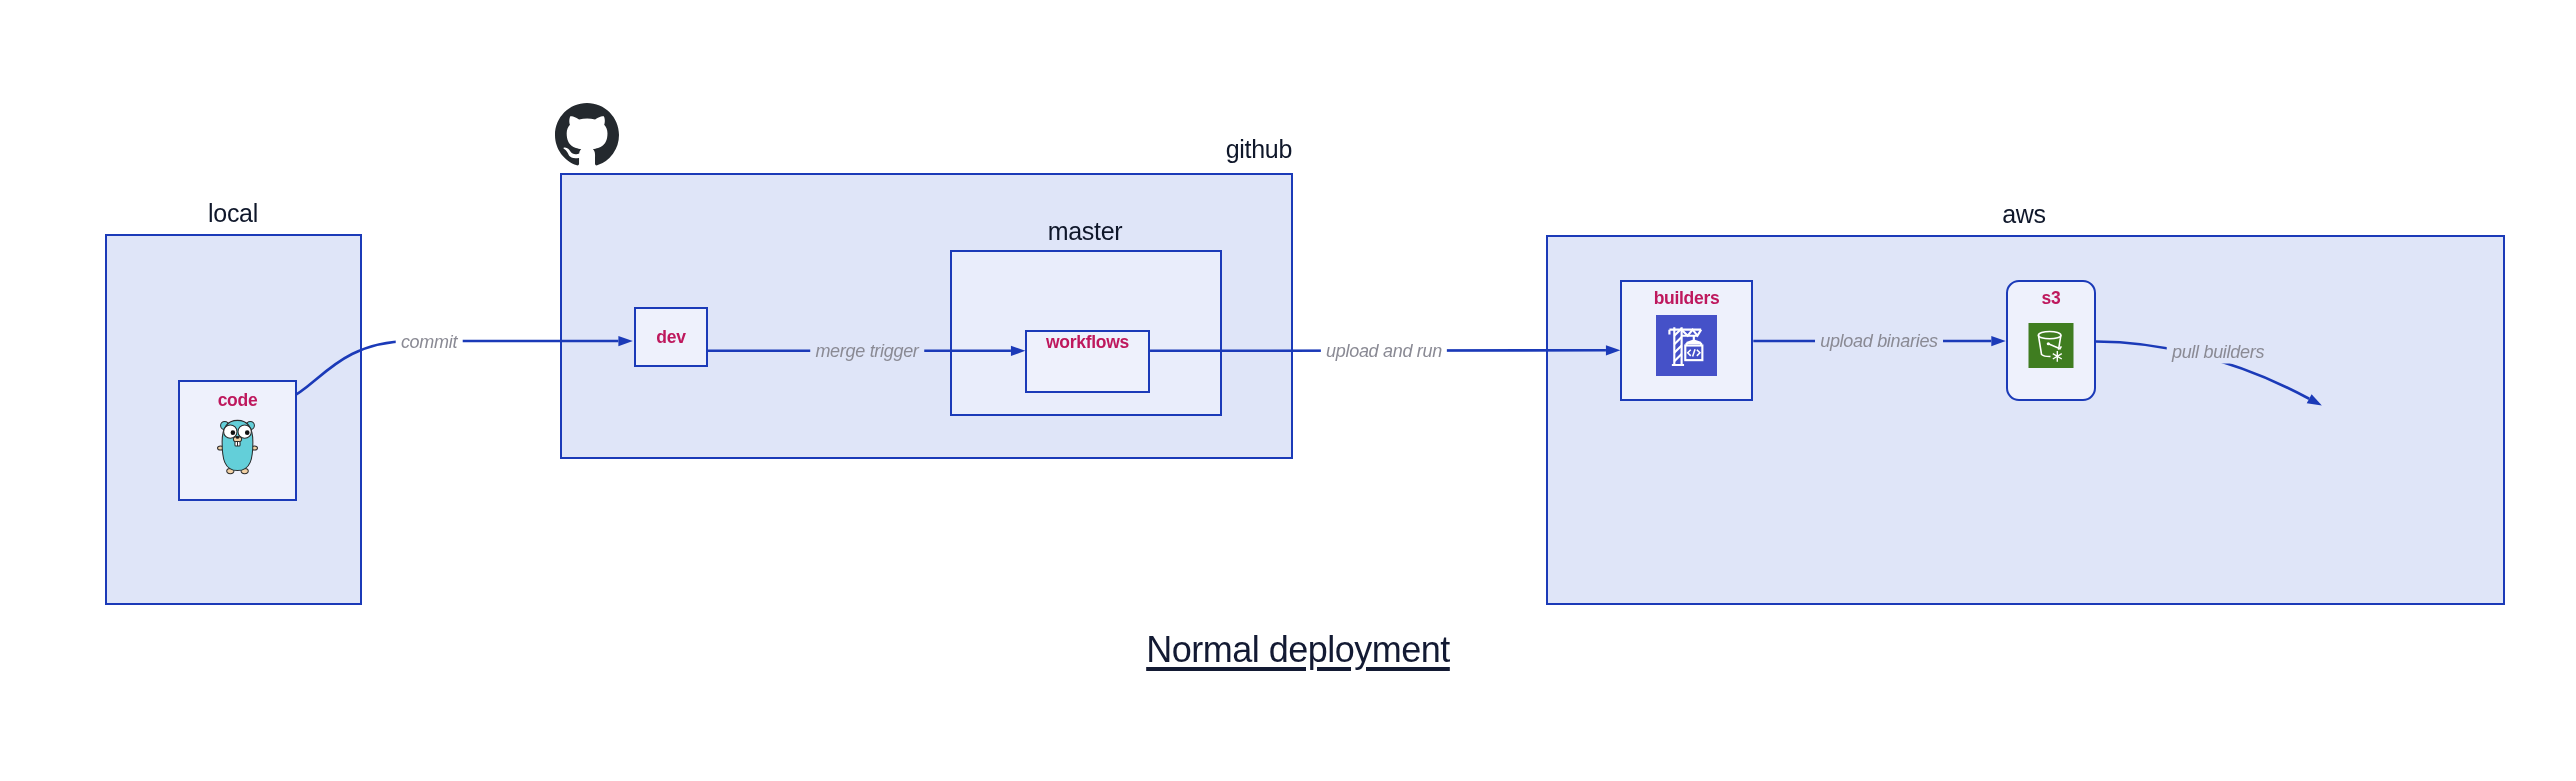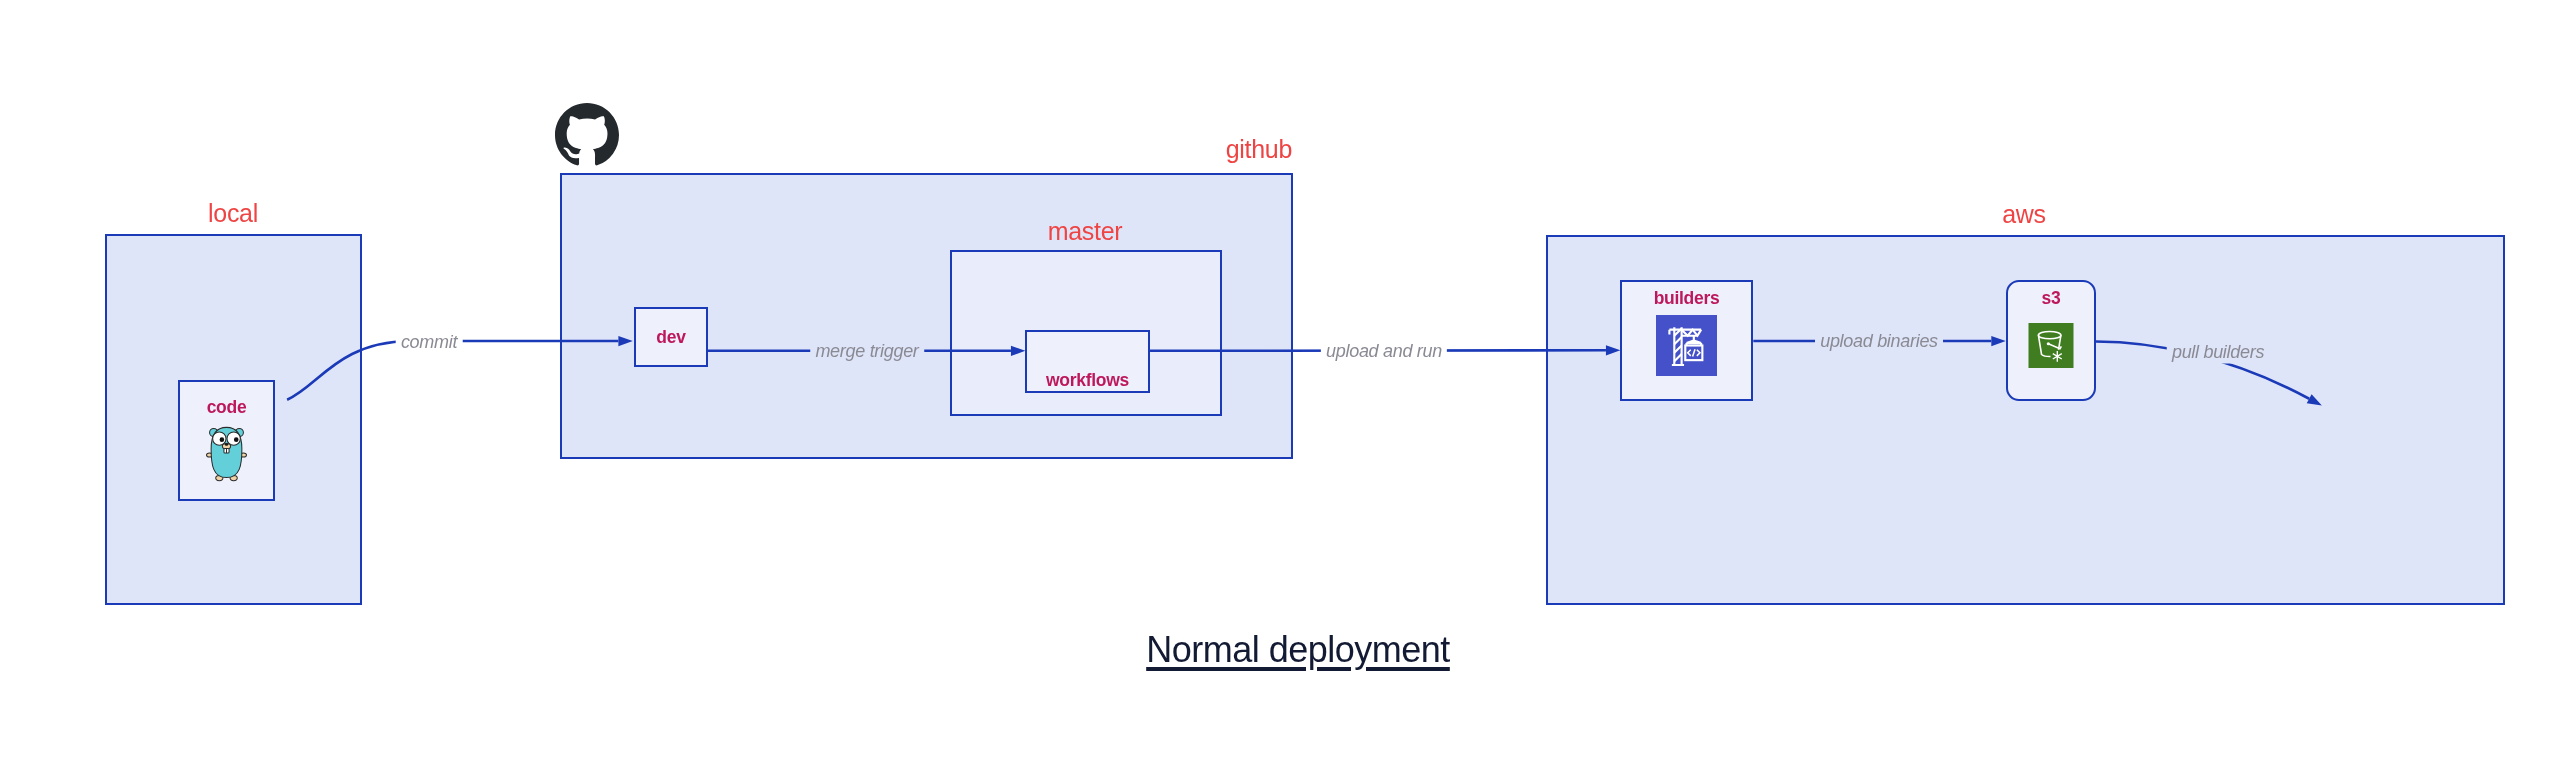--- a/index.html
+++ b/index.html
@@ -10,39 +10,39 @@
   #stage { position:absolute; left:0; top:0; width:2604px; height:781px; }
 
   
   .panel { position:absolute; background:#dfe5f8; border:2.6px solid #1b3ab8; box-sizing:border-box; }
   #panel-local  { left:105px;  top:234px; width:257px;  height:371px; }
   #panel-github { left:560px; top:173px; width:733px; height:286px; }
   #panel-master { left:950px; top:250px; width:272px;  height:166px; background:#e9edfb; border-width:2.1px; }
   #panel-aws    { left:1546px; top:235px; width:959px; height:370px; }
 
   .panel-label {
-    position:absolute; font-size:25px; font-weight:500; color:#ef4444;
+    position:absolute; font-size:25px; font-weight:500; color:#0f172a;
     letter-spacing:-0.3px; white-space:nowrap;
   }
   #label-local  { left:233px;  top:199px; transform:translateX(-50%); }
   #label-github { left:1292px; top:135px; transform:translateX(-100%); }
   #label-master { left:1085px; top:217px; transform:translateX(-50%); }
   #label-aws    { left:2024px; top:200px; transform:translateX(-50%); }
 
   
   .node {
     position:absolute; background:#eef1fc; border:2.1px solid #1b3ab8; box-sizing:border-box;
     display:flex; flex-direction:column; align-items:center;
   }
   .node-label {
     font-weight:bold; font-size:17.5px; color:#be185d; letter-spacing:-0.3px; white-space:nowrap;
   }
-  #node-code      { left:178px;  top:380px; width:97px; height:121px; padding-top:15px; }
+  #node-code      { left:178px;  top:380px; width:119px; height:121px; padding-top:8px; }
   #node-dev       { left:634px; top:307px; width:74px; height:60px; justify-content:center; }
-  #node-workflows { left:1025px; top:330px; width:125px; height:63px; justify-content:flex-end; }
+  #node-workflows { left:1025px; top:330px; width:125px; height:63px; justify-content:flex-start; }
   #node-builders  { left:1620px; top:280px; width:133px; height:121px; padding-top:6.2px; }
   #node-s3        { left:2006px; top:280px; width:90px; height:121px; padding-top:6.2px;border-radius:13px; }
   #node-ec2       { left:2328px; top:381px; width:99px; height:123px; padding-top:6.2px; }
 
   #node-code .icon-wrap      { margin-top:6.2px; }
   #node-builders .icon-wrap  { margin-top:6.2px; }
   #node-s3 .icon-wrap        { margin-top:13.4px; }
   #node-ec2 .icon-wrap       { margin-top:10.3px; }
   .icon-wrap { line-height:0; }
 

